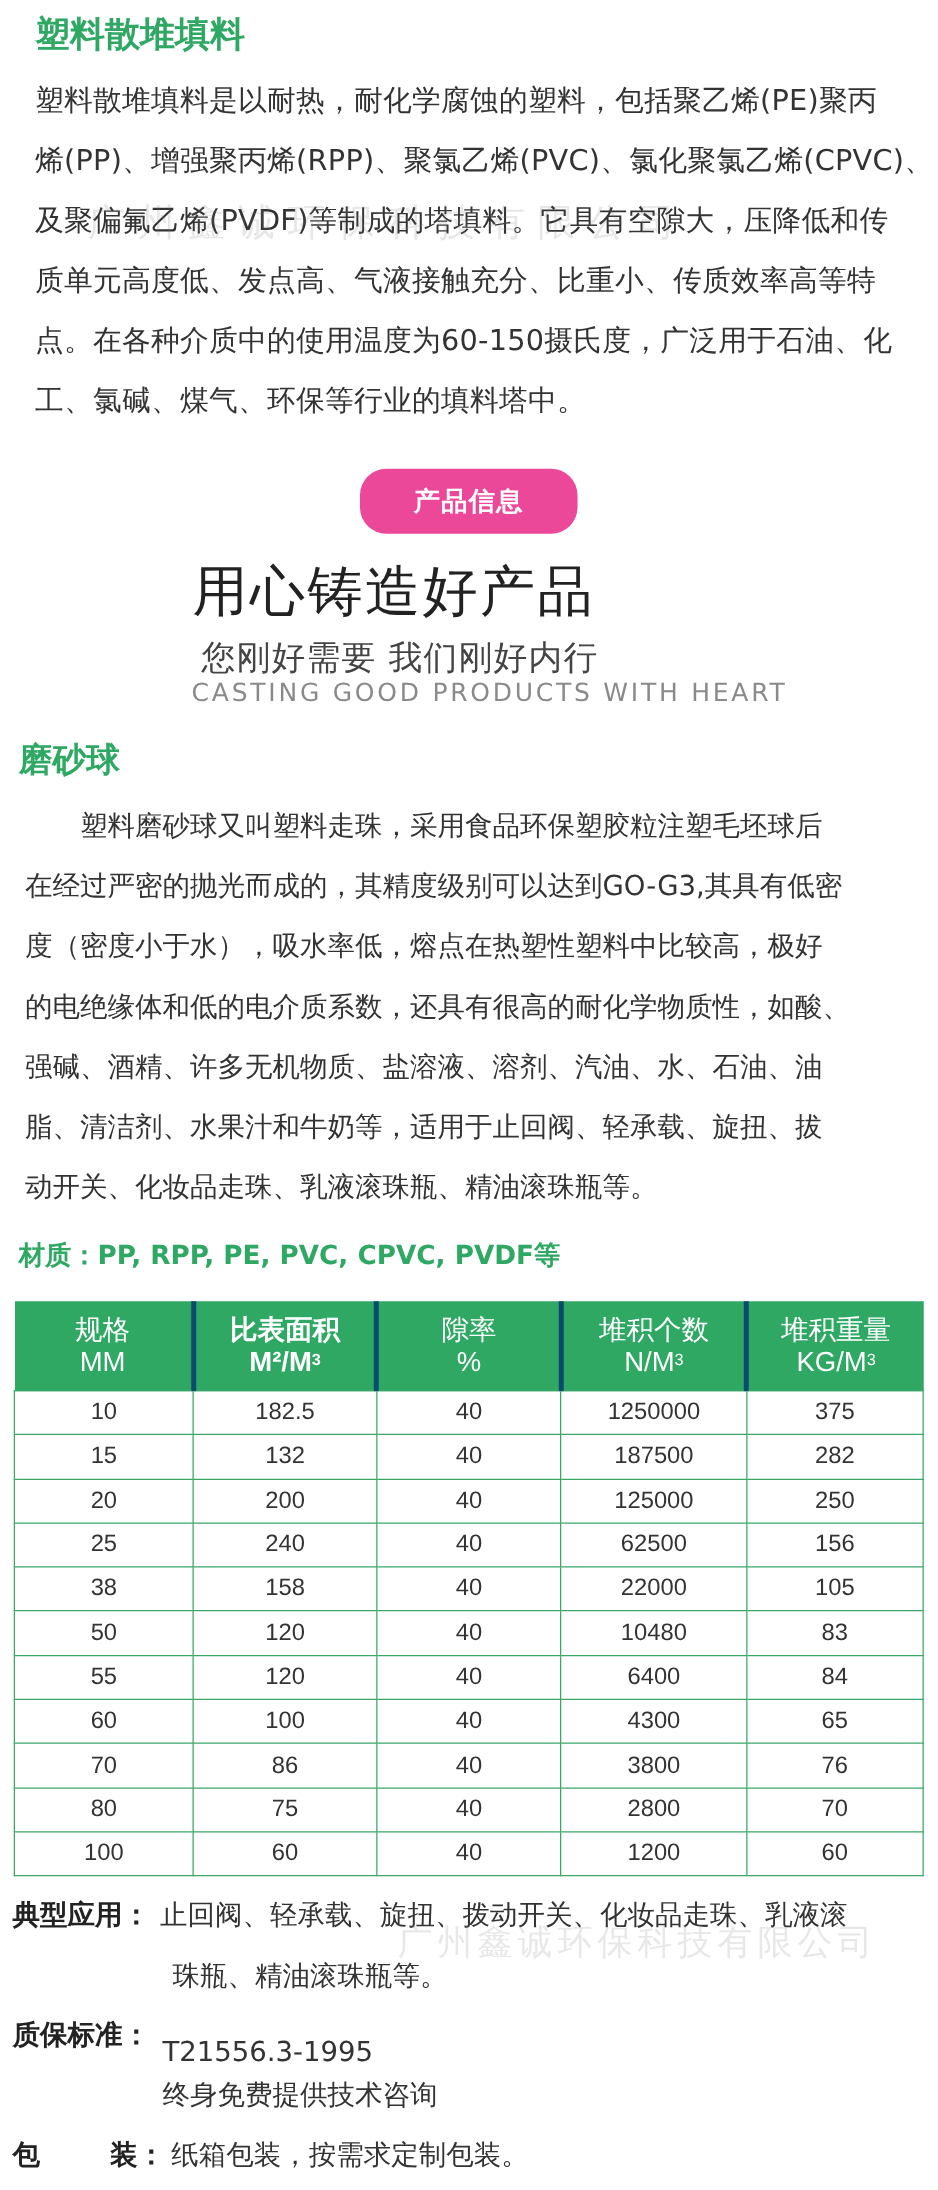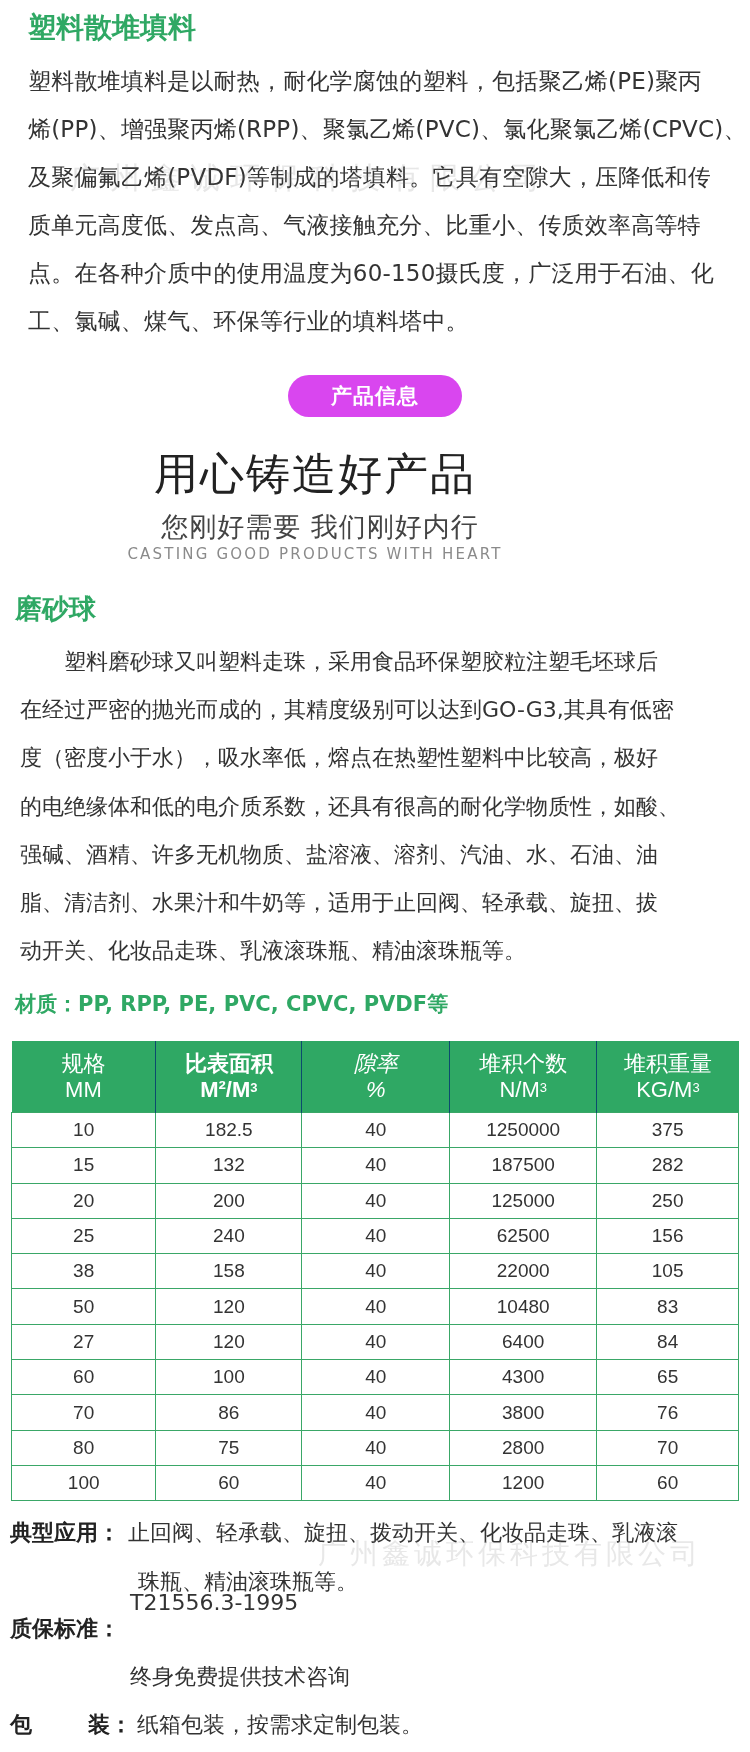--- a/index.html
+++ b/index.html
@@ -3,34 +3,34 @@
 <meta charset="utf-8">
 <style>
   html, body { margin: 0; padding: 0; background: #ffffff; }
   body { width: 750px; height: 1752px; position: relative; overflow: hidden;
          font-family: "DejaVu Sans", "Liberation Sans", sans-serif; color: #2b2b2b; }
   .abs { position: absolute; white-space: nowrap; }
   .h-green { color: #2fa864; font-weight: bold; }
   .title1 { left: 28px; top: 10px; font-size: 28px; line-height: 36px; }
   .para { left: 28px; font-size: 23px; line-height: 30px; color: #333333; letter-spacing: 0.2px; }
   .watermark { color: rgba(120,120,120,0.18); font-size: 30px; letter-spacing: 10px; }
-  .pill { left: 288px; top: 375px; width: 174px; height: 42px; border-radius: 21px;
-          background: #d946ef; color: #fff; font-weight: bold; font-size: 21px;
+  .pill { left: 288px; top: 375px; width: 174px; height: 52px; border-radius: 21px;
+          background: #ec4899; color: #fff; font-weight: bold; font-size: 21px;
           display: flex; align-items: center; justify-content: center; letter-spacing: 1px; }
   .slogan { left: 0; width: 630px; text-align: center; }
   .slogan-main { top: 446px; font-size: 44px; line-height: 56px; color: #222; letter-spacing: 2px; }
   .slogan-sub { top: 510px; font-size: 27px; line-height: 34px; color: #444; letter-spacing: 1px; padding-left: 10px; box-sizing: border-box; }
-  .slogan-en { top: 544px; font-size: 15px; line-height: 20px; color: #8a8a8a; letter-spacing: 2.2px; box-sizing: border-box; }
+  .slogan-en { top: 544px; font-size: 20px; line-height: 20px; color: #8a8a8a; letter-spacing: 2.2px; box-sizing: border-box; text-align: right; }
   .title2 { left: 15px; top: 591px; font-size: 27px; line-height: 36px; }
   .para2 { left: 20px; font-size: 22px; line-height: 30px; color: #333333; text-align: right; }
   .material { left: 15px; top: 990px; font-size: 21px; line-height: 28px; }
   table.spec { position: absolute; left: 11px; top: 1041px; width: 728px; border-collapse: collapse;
                font-family: "Liberation Sans", sans-serif; }
   table.spec th { background: #2fa864; color: #fff; font-weight: normal; font-size: 22px; line-height: 26px;
-                  height: 71px; border-right: 1px solid #0c4a6e; padding: 0; text-align: center; }
+                  height: 71px; border-right: 4px solid #0c4a6e; padding: 0; text-align: center; }
   table.spec th:last-child { border-right: none; }
   table.spec td { height: 34.3px; border: 1.5px solid #3aa767; text-align: center; font-size: 19px; color: #333;
                   padding: 0; }
   .sup { font-size: 13px; vertical-align: top; position: relative; top: -2px; }
   .label { left: 10px; font-size: 22px; line-height: 30px; color: #222; font-weight: bold; }
   .val { font-size: 22px; line-height: 30px; color: #333; }
   .wm2 { left: 318px; top: 1535px; font-size: 28px; color: rgba(150,150,150,0.22); letter-spacing: 4px; }
 </style>
 </head>
 <body>
@@ -67,21 +67,21 @@
   <thead>
     <tr id="spec-head">
         <th style="width: 145px;">
           <div>规格</div>
           <div><span>MM</span><span class="sup"></span></div>
         </th>
         <th style="width: 146px; font-weight: bold;">
           <div>比表面积</div>
           <div><span>M²/M</span><span class="sup">3</span></div>
         </th>
-        <th style="width: 148px; font-style: italic;">
+        <th style="width: 148px;">
           <div>隙率</div>
           <div><span>%</span><span class="sup"></span></div>
         </th>
         <th style="width: 147px;">
           <div>堆积个数</div>
           <div><span>N/M</span><span class="sup">3</span></div>
         </th>
         <th style="width: 142px;">
           <div>堆积重量</div>
           <div><span>KG/M</span><span class="sup">3</span></div>
@@ -125,21 +125,21 @@
         <td>105</td>
       </tr>
       <tr>
         <td>50</td>
         <td>120</td>
         <td>40</td>
         <td>10480</td>
         <td>83</td>
       </tr>
       <tr>
-        <td>27</td>
+        <td>55</td>
         <td>120</td>
         <td>40</td>
         <td>6400</td>
         <td>84</td>
       </tr>
       <tr>
         <td>60</td>
         <td>100</td>
         <td>40</td>
         <td>4300</td>
@@ -168,18 +168,18 @@
       </tr>
     </tbody>
 </table>
 
 <div class="abs label" style="top:1518px;">典型应用：</div>
 <div class="abs val" style="left:128px; top:1518px;">止回阀、轻承载、旋扭、拨动开关、化妆品走珠、乳液滚</div>
 <div class="abs val" style="left:138px; top:1567px;">珠瓶、精油滚珠瓶等。</div>
 <div class="abs wm2">广州鑫诚环保科技有限公司</div>
 
 <div class="abs label" style="top:1614px;">质保标准：</div>
-<div class="abs val" style="left:130px; top:1588px;">T21556.3-1995</div>
+<div class="abs val" style="left:130px; top:1628px;">T21556.3-1995</div>
 <div class="abs val" style="left:130px; top:1662px;">终身免费提供技术咨询</div>
 
 <div class="abs label" style="top:1710px;">包</div>
 <div class="abs label" style="left:88px; top:1710px;">装：</div>
 <div class="abs val" style="left:137px; top:1710px;">纸箱包装，按需求定制包装。</div>
 
 </body></html>

